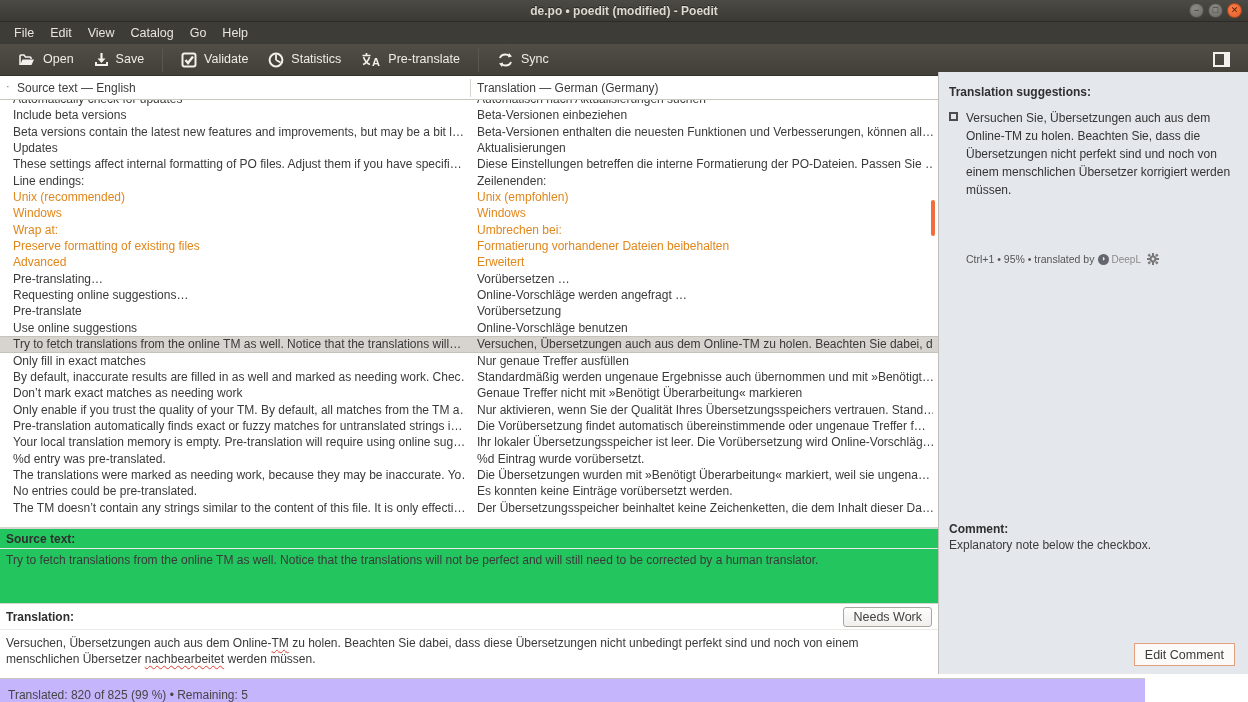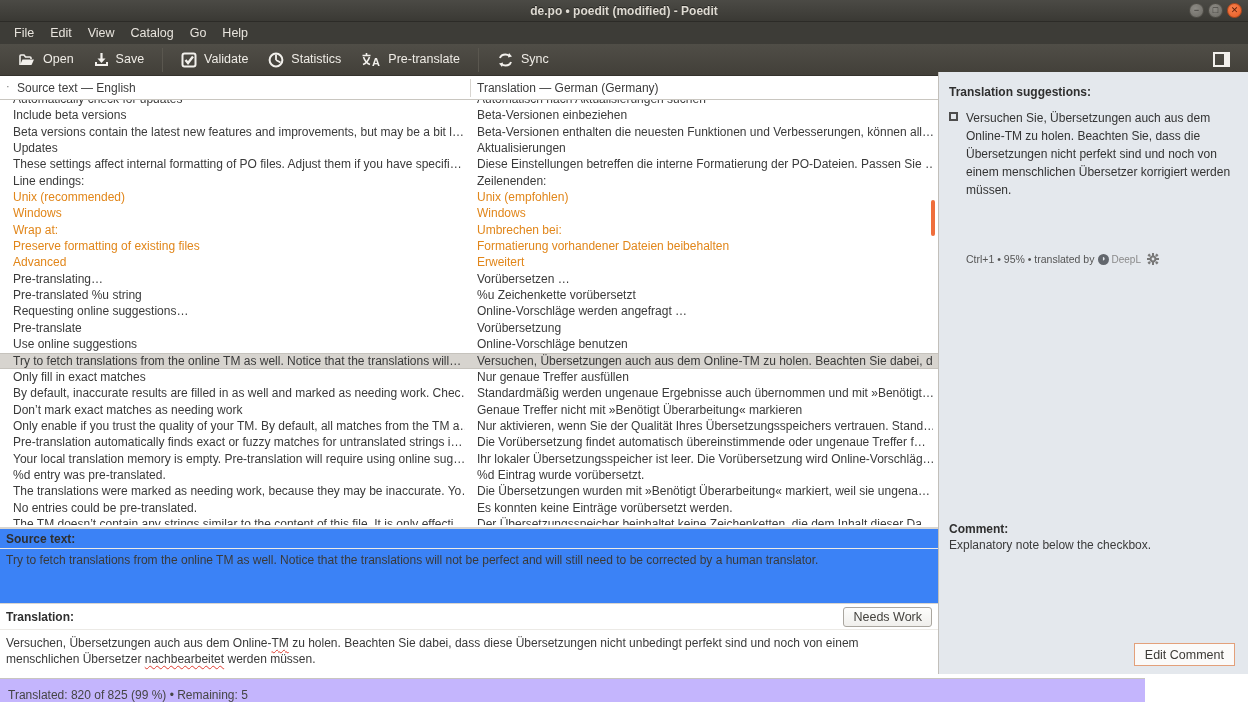--- a/index.html
+++ b/index.html
@@ -44,21 +44,21 @@
   .list-body { position:absolute; top:100px; left:0; width:938px; height:425px; overflow:hidden; background:#fff; }
   .lrow { position:relative; height:16.35px; line-height:16.35px; white-space:nowrap; cursor:default; }
   .lrow:first-child { margin-top:-9px; }
   .lrow .c-src { position:absolute; left:13px; width:452px; overflow:hidden; }
   .lrow .c-trans { position:absolute; left:477px; width:456px; overflow:hidden; }
   .lrow.untranslated { color:#e1861a; }
   .lrow.selected { background:#d7d4cf; box-shadow:inset 0 1px 0 #c6c3bd, inset 0 -1px 0 #c6c3bd; }
   .scroll-thumb { position:absolute; left:931px; top:200px; width:4px; height:36px; background:#ef6e3c; border-radius:2px; }
 
   
-  .src-panel { position:absolute; top:527px; left:0; width:1082px; height:76px; background:#3b82f6; border-top:2px solid #d8d5d0; }
+  .src-panel { position:absolute; top:527px; left:0; width:1082px; height:76px; background:#22c55e; border-top:2px solid #d8d5d0; }
   .panel-label-row { height:20px; border-bottom:1px solid #eceae6; display:flex; align-items:center; padding:0 6px; }
   .panel-label { font-weight:bold; color:#2f2f2f; }
   .panel-text { padding:4px 6px; color:#3a3a3a; line-height:15px; }
 
   .trans-panel { position:absolute; top:603px; left:0; width:938px; height:75px; background:#fff; border-top:1px solid #d8d5d0; }
   .trans-head { height:26px; border-bottom:1px solid #eceae6; display:flex; align-items:center; padding:0 6px; }
   .trans-head .panel-label { flex:1; }
   .needswork-btn { height:20px; padding:0 9px; font-size:12.5px; color:#44423e;
     background:linear-gradient(#fdfdfc,#f0efec); border:1px solid #aaa69f; border-radius:3px; }
   .trans-text { padding:5px 6px; color:#3a3a3a; line-height:16px; }
@@ -235,24 +235,20 @@
       <span class="c-src">Preserve formatting of existing files</span>
       <span class="c-trans">Formatierung vorhandener Dateien beibehalten</span>
     </div>
     <div class="lrow untranslated">
       <span class="c-src">Advanced</span>
       <span class="c-trans">Erweitert</span>
     </div>
     <div class="lrow ">
       <span class="c-src">Pre-translating…</span>
       <span class="c-trans">Vorübersetzen …</span>
-    </div>
-    <div class="lrow ">
-      <span class="c-src">Pre-translated %u string</span>
-      <span class="c-trans">%u Zeichenkette vorübersetzt</span>
     </div>
     <div class="lrow ">
       <span class="c-src">Requesting online suggestions…</span>
       <span class="c-trans">Online-Vorschläge werden angefragt …</span>
     </div>
     <div class="lrow ">
       <span class="c-src">Pre-translate</span>
       <span class="c-trans">Vorübersetzung</span>
     </div>
     <div class="lrow ">

